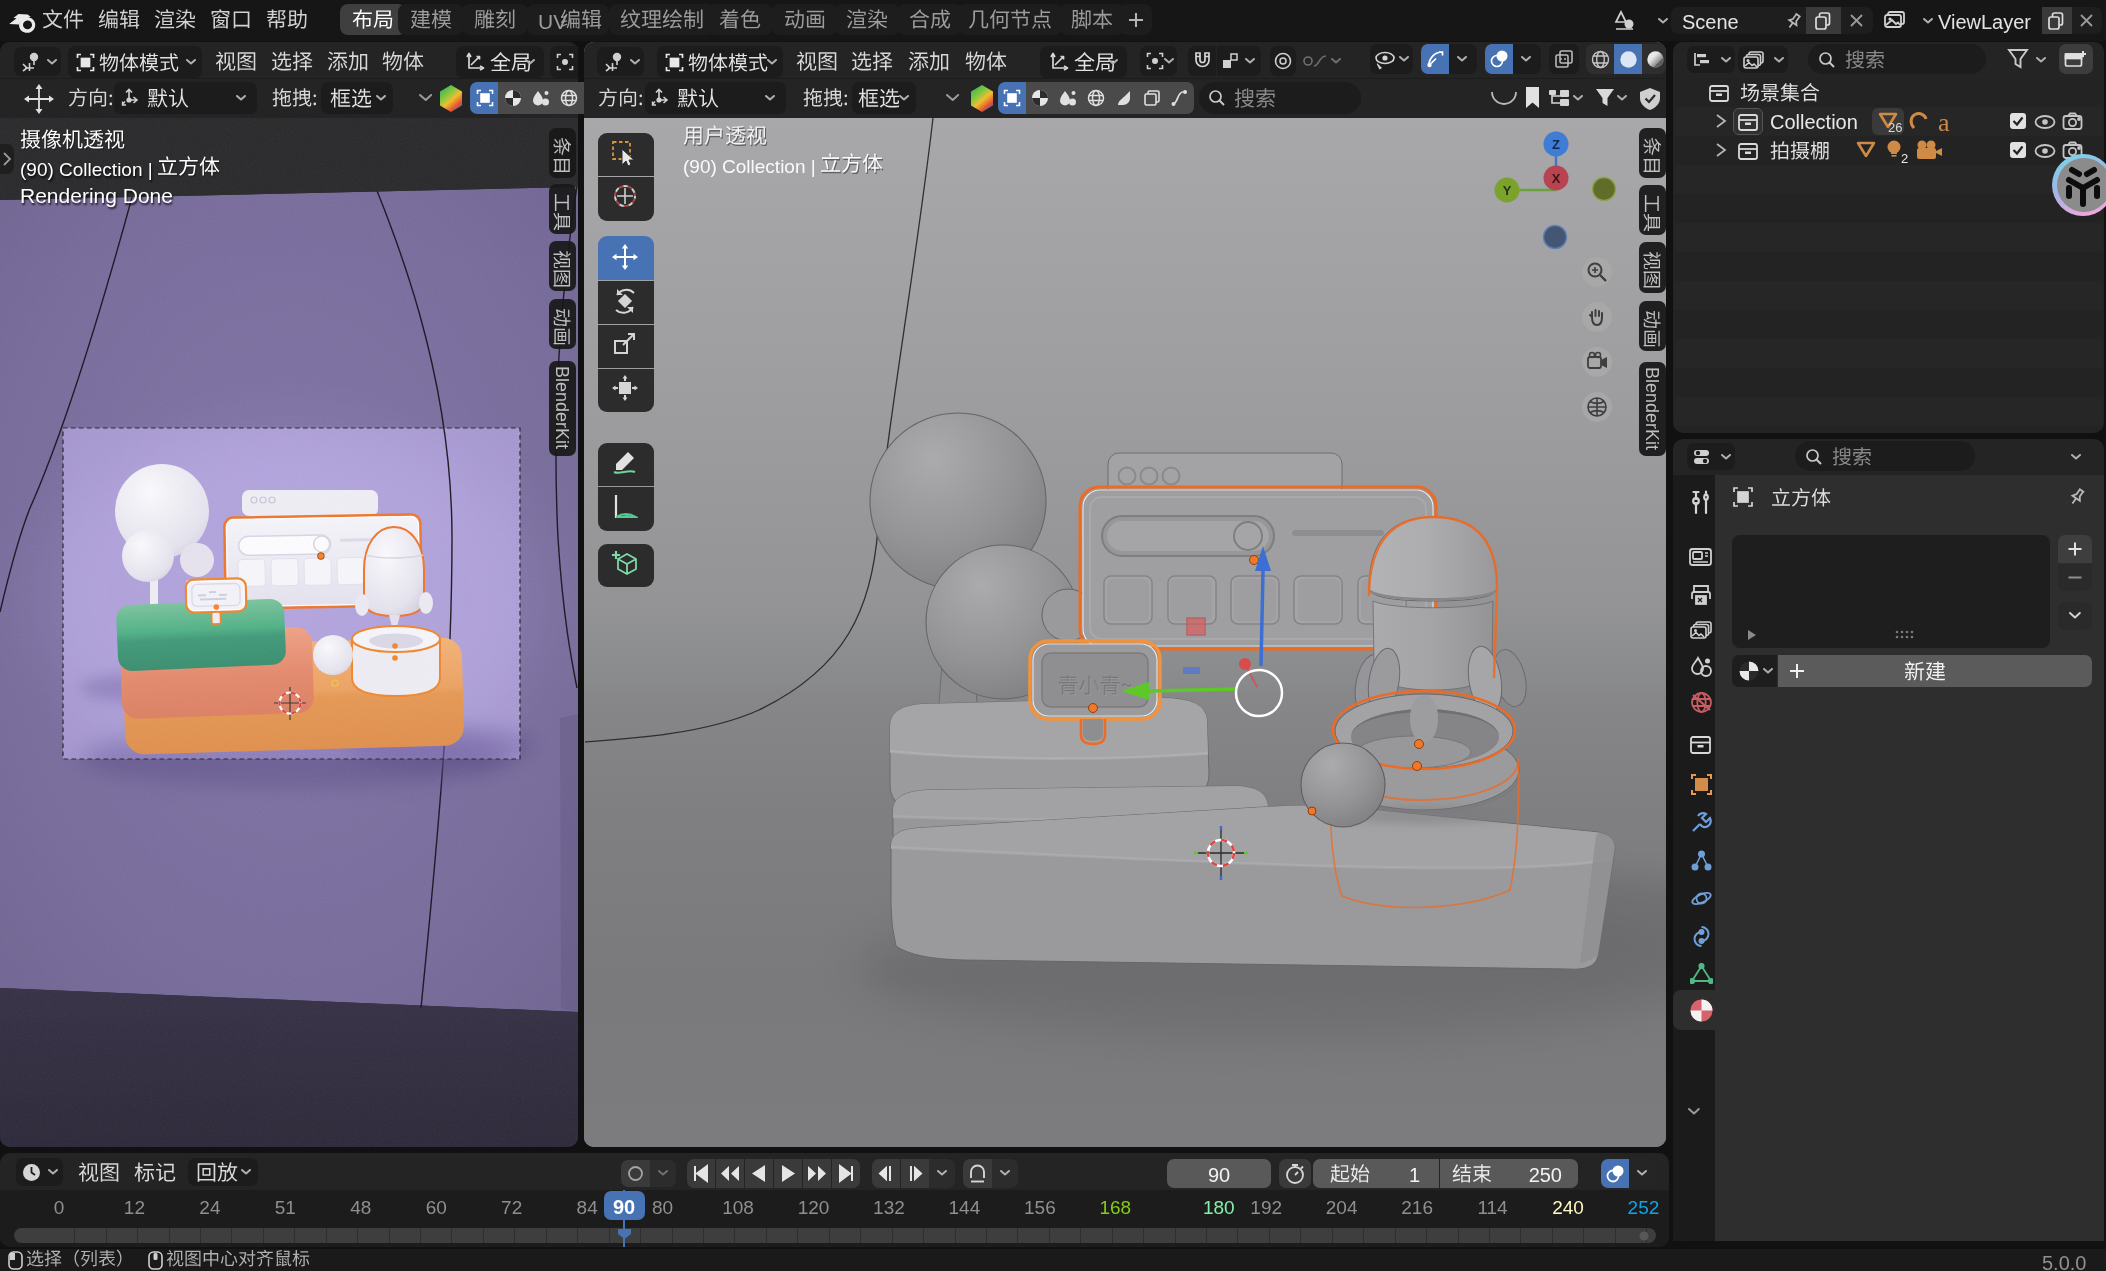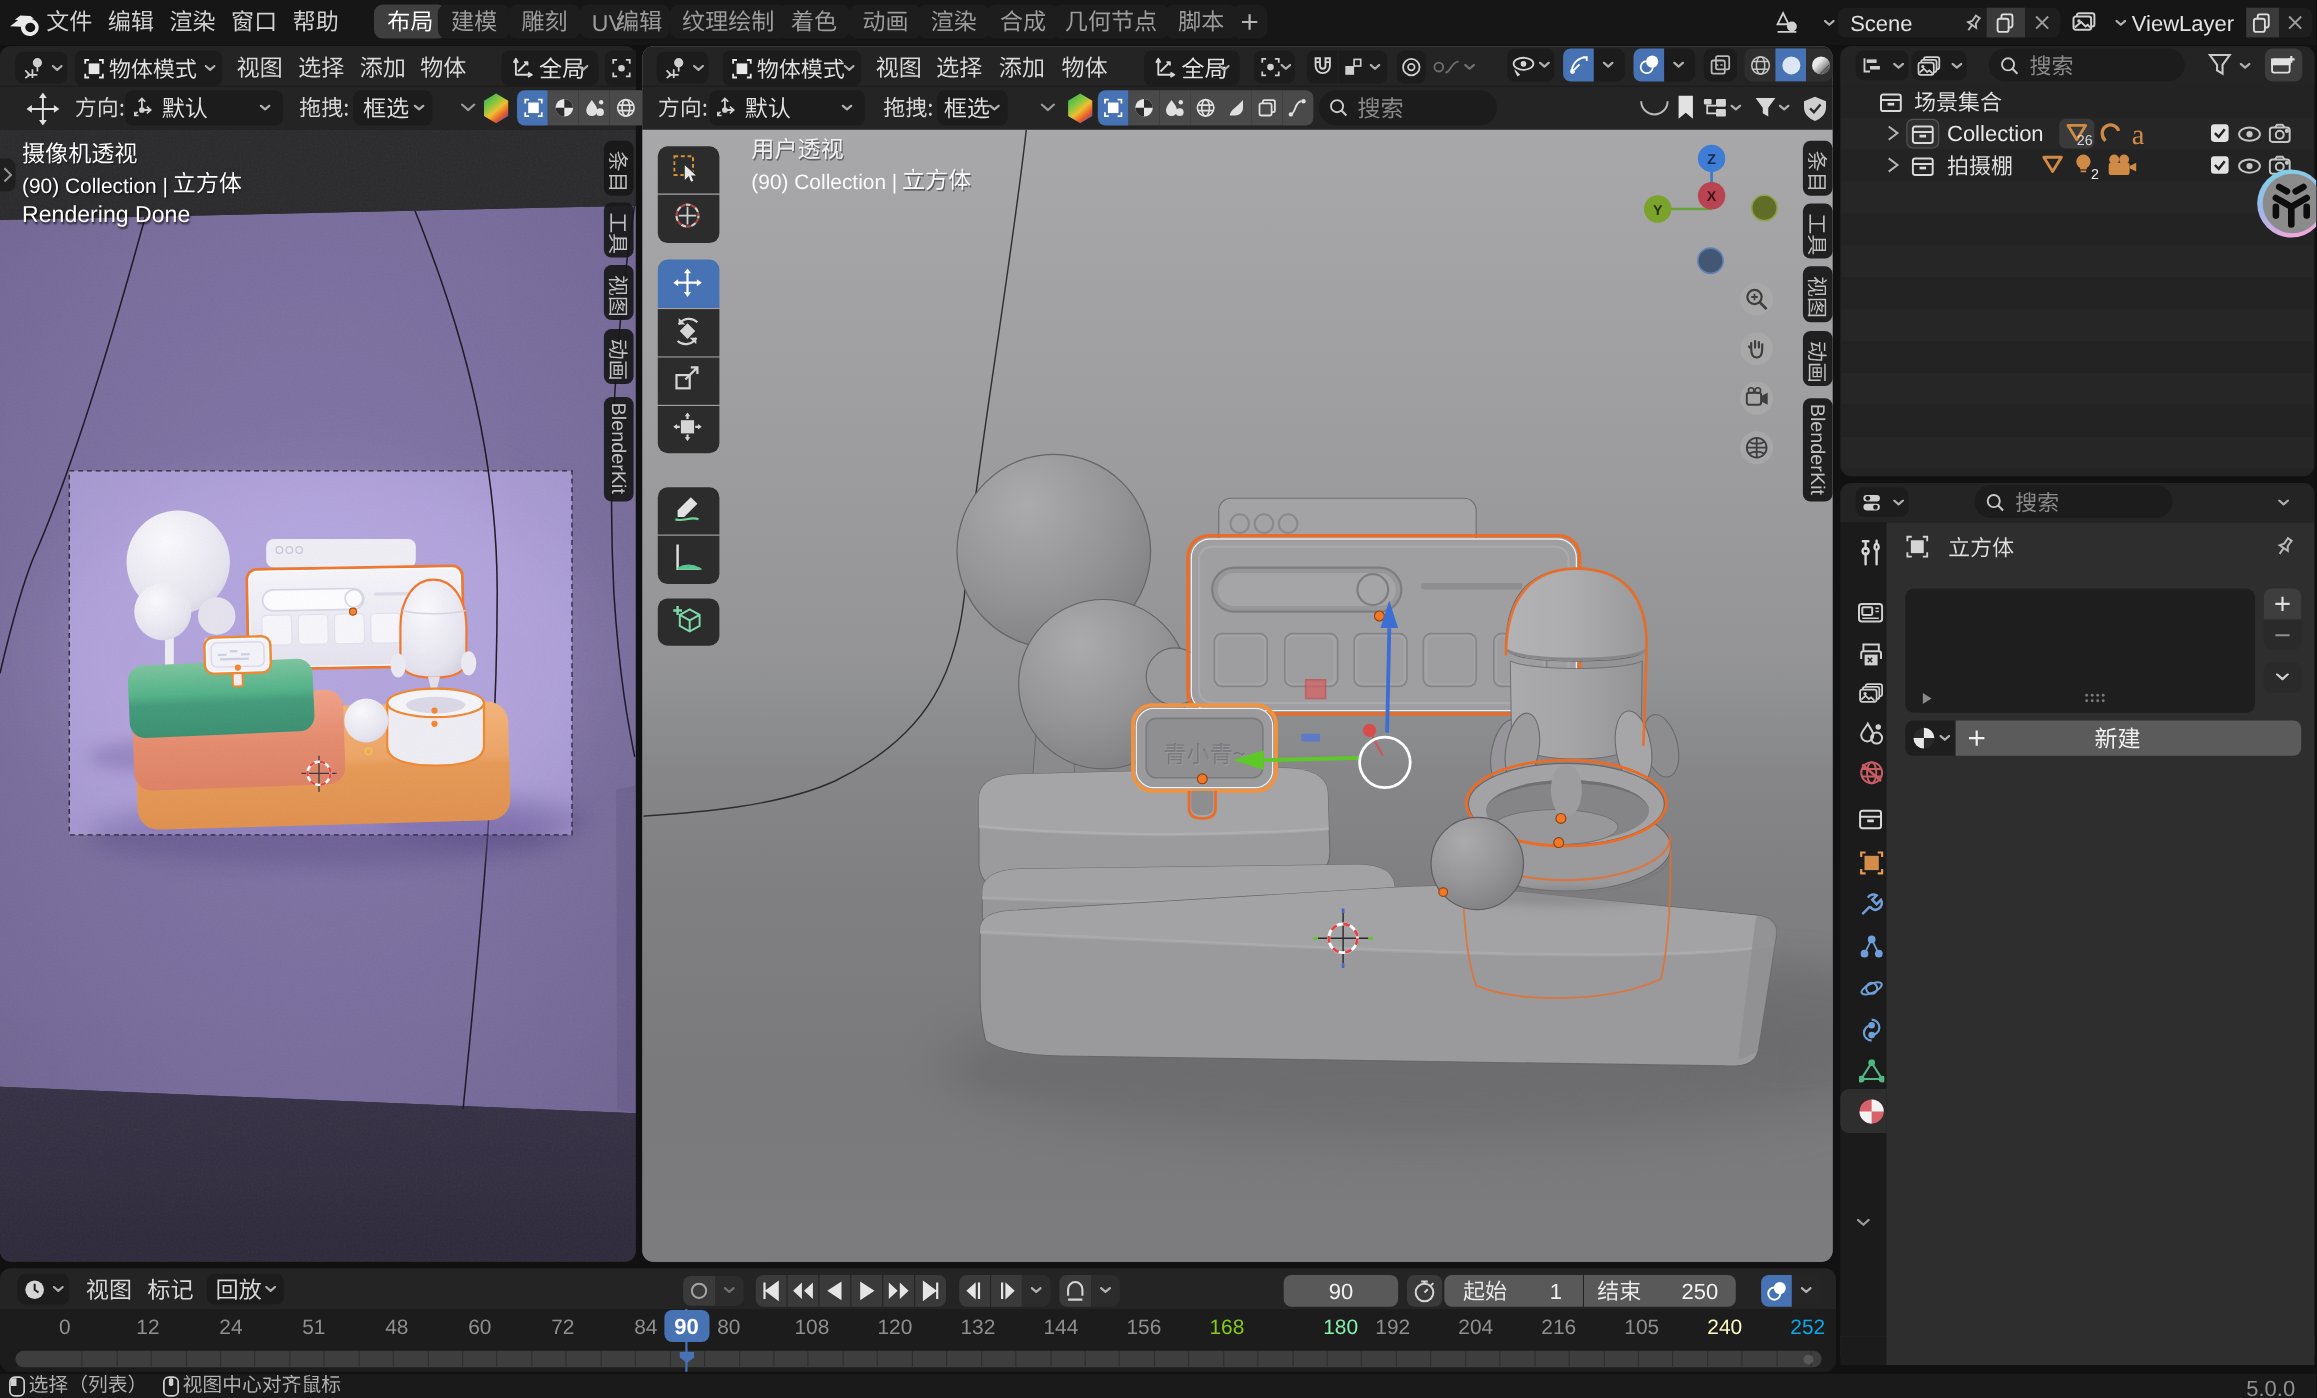--- a/index.html
+++ b/index.html
@@ -1541,21 +1541,21 @@
 <div style="position:absolute;left:738.05px;top:1197px;font:400 19px 'Liberation Sans', sans-serif;color:#8f8f8f;white-space:nowrap;transform:translateX(-50%);">108</div>
 <div style="position:absolute;left:813.5px;top:1197px;font:400 19px 'Liberation Sans', sans-serif;color:#8f8f8f;white-space:nowrap;transform:translateX(-50%);">120</div>
 <div style="position:absolute;left:888.9499999999999px;top:1197px;font:400 19px 'Liberation Sans', sans-serif;color:#8f8f8f;white-space:nowrap;transform:translateX(-50%);">132</div>
 <div style="position:absolute;left:964.4px;top:1197px;font:400 19px 'Liberation Sans', sans-serif;color:#8f8f8f;white-space:nowrap;transform:translateX(-50%);">144</div>
 <div style="position:absolute;left:1039.85px;top:1197px;font:400 19px 'Liberation Sans', sans-serif;color:#8f8f8f;white-space:nowrap;transform:translateX(-50%);">156</div>
 <div style="position:absolute;left:1115.3px;top:1197px;font:400 19px 'Liberation Sans', sans-serif;color:#84cc16;white-space:nowrap;transform:translateX(-50%);">168</div>
 <div style="position:absolute;left:1190.75px;top:1197px;font:400 19px 'Liberation Sans', sans-serif;color:#86efac;white-space:nowrap;transform:translateX(-50%);margin-left:28px;">180</div>
 <div style="position:absolute;left:1266.1999999999998px;top:1197px;font:400 19px 'Liberation Sans', sans-serif;color:#8f8f8f;white-space:nowrap;transform:translateX(-50%);">192</div>
 <div style="position:absolute;left:1341.6499999999999px;top:1197px;font:400 19px 'Liberation Sans', sans-serif;color:#8f8f8f;white-space:nowrap;transform:translateX(-50%);">204</div>
 <div style="position:absolute;left:1417.1px;top:1197px;font:400 19px 'Liberation Sans', sans-serif;color:#8f8f8f;white-space:nowrap;transform:translateX(-50%);">216</div>
-<div style="position:absolute;left:1492.55px;top:1197px;font:400 19px 'Liberation Sans', sans-serif;color:#8f8f8f;white-space:nowrap;transform:translateX(-50%);">105</div>
+<div style="position:absolute;left:1492.55px;top:1197px;font:400 19px 'Liberation Sans', sans-serif;color:#8f8f8f;white-space:nowrap;transform:translateX(-50%);">114</div>
 <div style="position:absolute;left:1568.0px;top:1197px;font:400 19px 'Liberation Sans', sans-serif;color:#fef9c3;white-space:nowrap;transform:translateX(-50%);">240</div>
 <div style="position:absolute;left:1643.4499999999998px;top:1197px;font:400 19px 'Liberation Sans', sans-serif;color:#0ea5e9;white-space:nowrap;transform:translateX(-50%);">252</div>
 <div style="position:absolute;left:0px;top:1227px;width:1669px;height:20px;background:#1c1c1c;border-radius:0 0 10px 10px;"></div>
 <div style="position:absolute;left:14px;top:1228px;width:1642px;height:15px;background:#3e3e3e;border-radius:8px;"></div>
 <div style="position:absolute;left:74px;top:1228px;width:1px;height:15px;background:#2e2e2e;"></div>
 <div style="position:absolute;left:106px;top:1228px;width:1px;height:15px;background:#2e2e2e;"></div>
 <div style="position:absolute;left:137px;top:1228px;width:1px;height:15px;background:#2e2e2e;"></div>
 <div style="position:absolute;left:169px;top:1228px;width:1px;height:15px;background:#2e2e2e;"></div>
 <div style="position:absolute;left:200px;top:1228px;width:1px;height:15px;background:#2e2e2e;"></div>
 <div style="position:absolute;left:231px;top:1228px;width:1px;height:15px;background:#2e2e2e;"></div>

